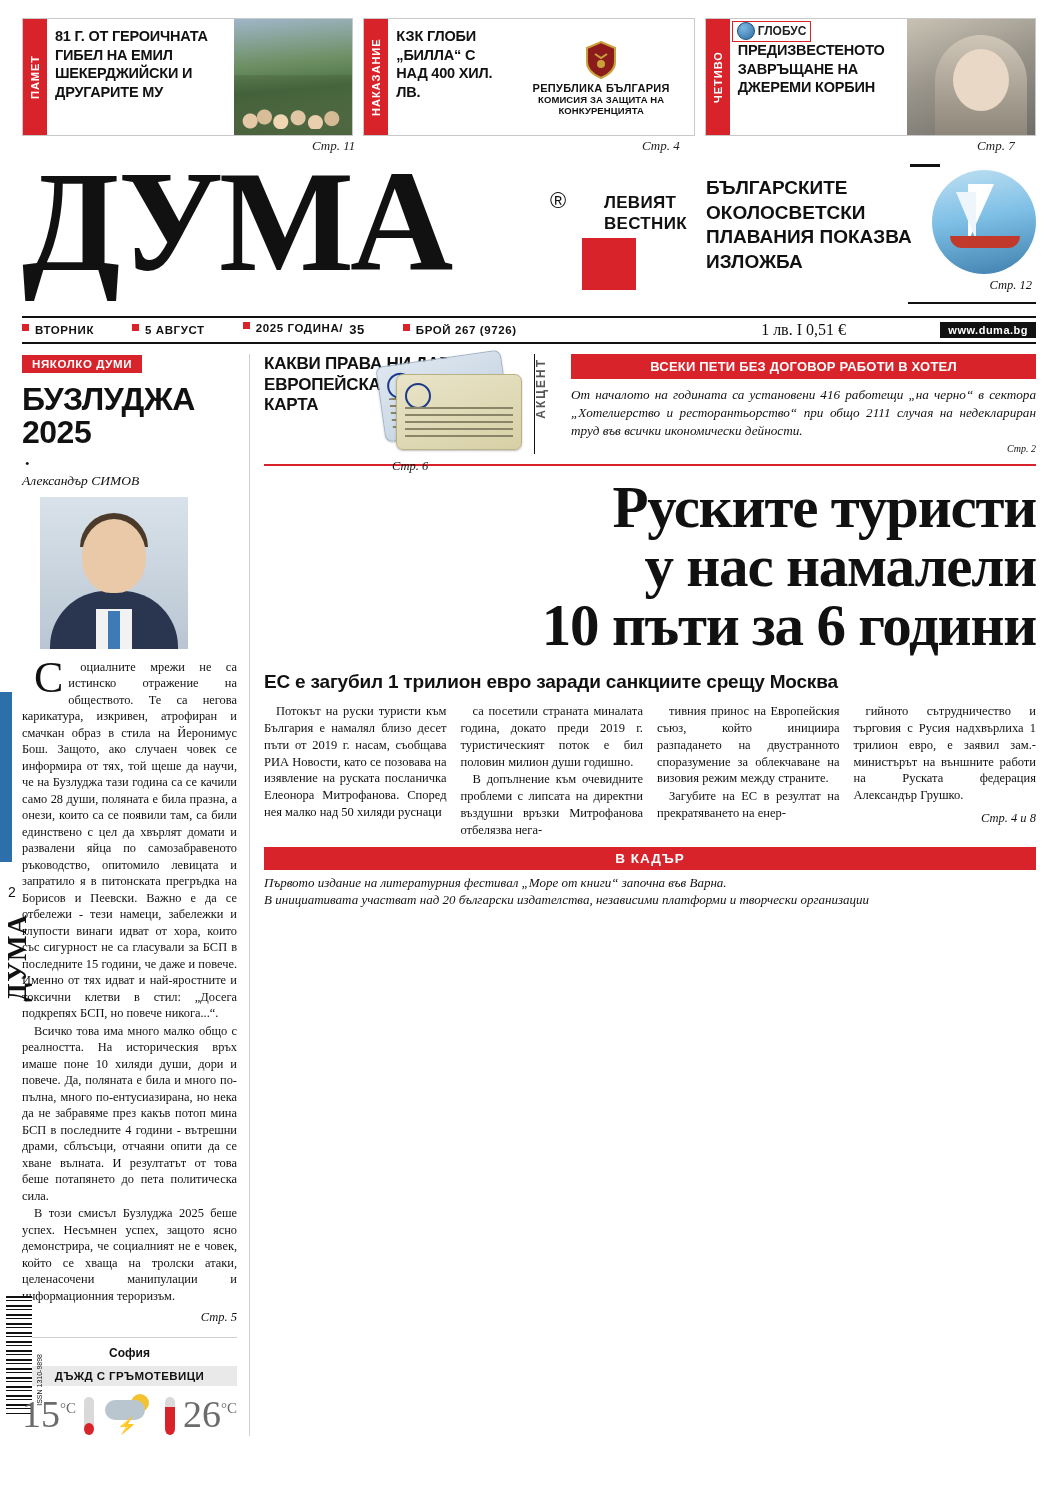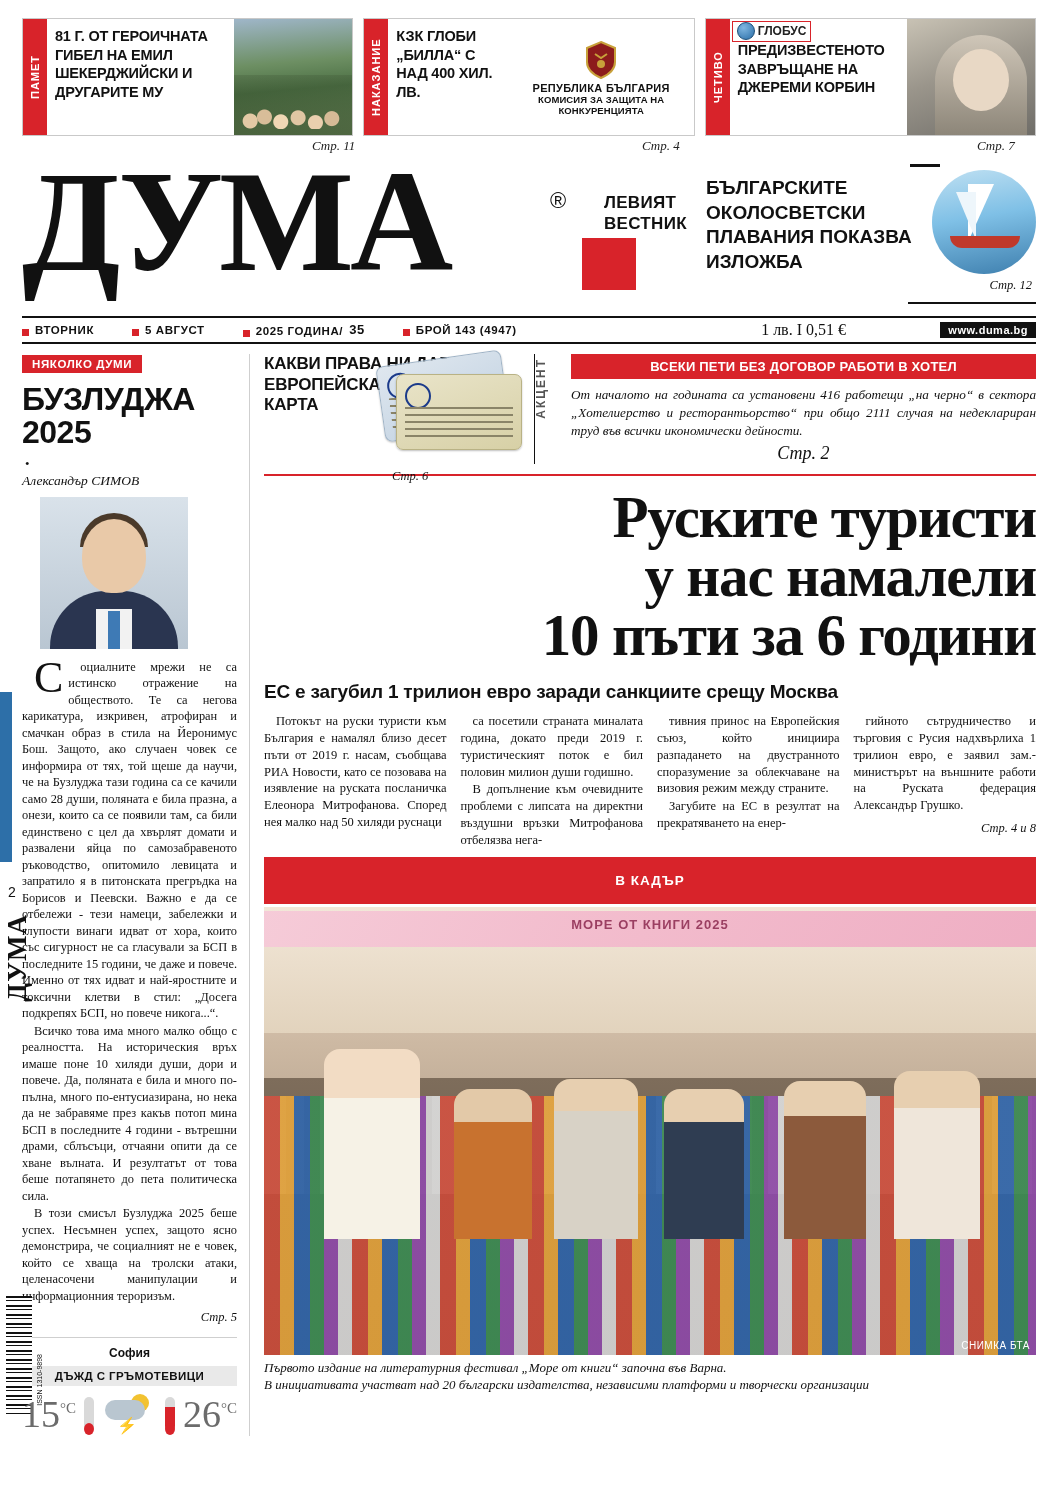--- a/index.html
+++ b/index.html
@@ -102,21 +102,21 @@
   .hull { position: absolute; left: 18px; bottom: 26px; width: 70px; height: 12px; background: #c0392b; border-radius: 0 0 12px 12px; }
   .promo-page { position: absolute; right: 4px; top: 108px; font-style: italic; font-size: 12.5px; }
   .promo-rule { position: absolute; right: 0; top: 132px; width: 128px; border-top: 2px solid #111; }
 
   
   .infobar {
     display: flex; align-items: center; gap: 8px; margin-top: 6px;
     border-top: 2px solid #111; border-bottom: 2px solid #111;
     padding: 4px 0 5px 0; position: relative; height: 28px;
   }
-  .ib-item { font-family: "Liberation Sans", sans-serif; font-size: 11.5px; font-weight: bold; letter-spacing: .6px; color: #111; display: flex; align-items: flex-end; gap: 6px; margin-right: 30px; }
+  .ib-item { font-family: "Liberation Sans", sans-serif; font-size: 11.5px; font-weight: bold; letter-spacing: .6px; color: #111; display: flex; align-items: flex-start; gap: 6px; margin-right: 30px; }
   .ib-sq { width: 7px; height: 7px; background: #d8232a; display: inline-block; }
   .ib-year b { font-size: 13px; }
   .price { position: absolute; right: 190px; font-size: 16px; font-family: "Liberation Serif", serif; }
   .site { position: absolute; right: 0; background: #111; color: #fff; font-family: "Liberation Sans", sans-serif; font-size: 11px; font-weight: bold; padding: 2px 8px; letter-spacing: .5px; }
 
   
   .main { display: flex; margin-top: 10px; }
   .col-left { width: 228px; padding-right: 12px; border-right: 1px solid #cfcfcf; position: relative; }
   .col-right { flex: 1; padding-left: 14px; }
 
@@ -201,21 +201,21 @@
     writing-mode: vertical-rl; transform: rotate(180deg);
     font-family: "Liberation Sans", sans-serif; font-weight: bold; font-size: 12px;
     letter-spacing: 2px; color: #555;
   }
   .accent-inner { margin-left: 26px; }
   .accent-head {
     background: #d8232a; color: #fff; font-family: "Liberation Sans", sans-serif;
     font-weight: bold; font-size: 13px; text-align: center; padding: 5px 4px; letter-spacing: .2px;
   }
   .accent-text { font-style: italic; font-size: 13.2px; line-height: 1.35; margin-top: 7px; text-align: justify; }
-  .accent-page { text-align: center; font-style: italic; font-size: 18px; margin-top: 4px; }
+  .accent-page { text-align: right; font-style: italic; font-size: 10px; margin-top: 4px; }
 
   .rule-red { border-top: 2px solid #d8232a; margin: 10px 0 0 0; }
 
   
   .headline {
     font-family: "Liberation Serif", serif; font-weight: bold;
     font-size: 59px; line-height: 1.0; letter-spacing: -1.2px;
     margin: 12px 0 0 0; text-align: right;
   }
   .subhead {
@@ -224,21 +224,21 @@
   }
   .lead-cols { display: flex; gap: 14px; font-size: 12.5px; line-height: 1.34; text-align: justify; }
   .lead-cols > div { flex: 1; }
   .lead-cols p { margin: 0 0 1px 0; text-indent: 12px; }
   .lead-page { text-align: right; font-style: italic; font-size: 12.5px; margin-top: 6px; }
 
   
   .kadar {
     background: #d8232a; color: #fff; text-align: center;
     font-family: "Liberation Sans", sans-serif; font-weight: bold; font-size: 13.5px;
-    letter-spacing: 1px; padding: 16px 0; margin-top: 8px;
+    letter-spacing: 1px; padding: 4px 0; margin-top: 8px;
   }
   .bigphoto {
     height: 448px; margin-top: 3px; position: relative; overflow: hidden;
     background: linear-gradient(180deg,#e7d9c8 0%, #cdb9a3 30%, #8c7a66 100%);
   }
   .bp-sky { position:absolute; left:0; right:0; top:0; height:28%; background: linear-gradient(180deg,#f2e7d8,#e2d3bd); }
   .bp-banner { position:absolute; left:0; right:0; top:4px; height:36px; background: linear-gradient(90deg,#f6c8d8,#f3b9cd 40%,#efa9c2 100%); opacity:.9; }
   .bp-banner-txt { position:absolute; left:0; right:0; top:10px; text-align:center; color:#8c2a50; font-family:"Liberation Sans",sans-serif; font-weight:bold; font-size:13px; letter-spacing:1px; opacity:.85; }
   .bp-tables { position:absolute; left:0; right:0; bottom:0; height:62%; background: linear-gradient(180deg,#7e6d5b 0%, #5d4f41 100%); }
   .bp-books { position:absolute; left:0; right:0; bottom:0; height:58%;
@@ -345,21 +345,21 @@
         <i class="ib-sq"></i>
         <span>5 АВГУСТ</span>
       </span>
     <span class="ib-item ib-year">
         <i class="ib-sq"></i>
         <span>2025 ГОДИНА/</span>
         <b>35</b>
       </span>
     <span class="ib-item">
         <i class="ib-sq"></i>
-        <span>БРОЙ 143 (4947)</span>
+        <span>БРОЙ 267 (9726)</span>
       </span>
     <span class="price">1 лв. І 0,51 €</span>
     <span class="site">www.duma.bg</span>
   </div>
 
   <div class="main">
 
     <div class="col-left">
       <div class="vstripe"></div>
       <div class="vnum">2</div>
@@ -458,35 +458,20 @@
           <p>Загубите на ЕС в резултат на прекратяването на енер-</p>
         </div>
         <div>
           <p>гийното сътрудничество и търговия с Русия надхвърлиха 1 трилион евро, е заявил зам.-министърът на външните работи на Руската федерация Александър Грушко.</p>
           <div class="lead-page">Стр. 4 и 8</div>
         </div>
       </div>
 
       <div class="kadar">В КАДЪР</div>
 
-      <div class="bigphoto">
-        <div class="bp-sky"></div>
-        <div class="bp-banner"></div>
-        <div class="bp-banner-txt">МОРЕ ОТ КНИГИ 2025</div>
-        <div class="bp-tables"></div>
-        <div class="bp-books2"></div>
-        <div class="bp-books"></div>
-        <div class="bp-person" style="left:60px;width:96px;height:190px;background:linear-gradient(180deg,#f2dcc4 0 26%, #f6f2e6 26% 100%);"></div>
-        <div class="bp-person" style="left:190px;width:78px;height:150px;background:linear-gradient(180deg,#e3c9a8 0 22%, #c8722f 22% 100%);"></div>
-        <div class="bp-person" style="left:290px;width:84px;height:160px;background:linear-gradient(180deg,#e7cfb0 0 20%, #d8d2c6 20% 100%);"></div>
-        <div class="bp-person" style="left:400px;width:80px;height:150px;background:linear-gradient(180deg,#e7cfb0 0 22%, #2f3d52 22% 100%);"></div>
-        <div class="bp-person" style="left:520px;width:82px;height:158px;background:linear-gradient(180deg,#e7cfb0 0 22%, #8c5a3c 22% 100%);"></div>
-        <div class="bp-person" style="left:630px;width:86px;height:168px;background:linear-gradient(180deg,#e7cfb0 0 22%, #efe6da 22% 100%);"></div>
-        <div class="bp-credit">СНИМКА БТА</div>
-      </div>
 
       <div class="bp-caption">
         <div>Първото издание на литературния фестивал „Море от книги“ започна във Варна.</div>
         <div>В инициативата участват над 20 български издателства, независими платформи и творчески организации</div>
       </div>
 
     </div>
   </div>
 </div>
 

